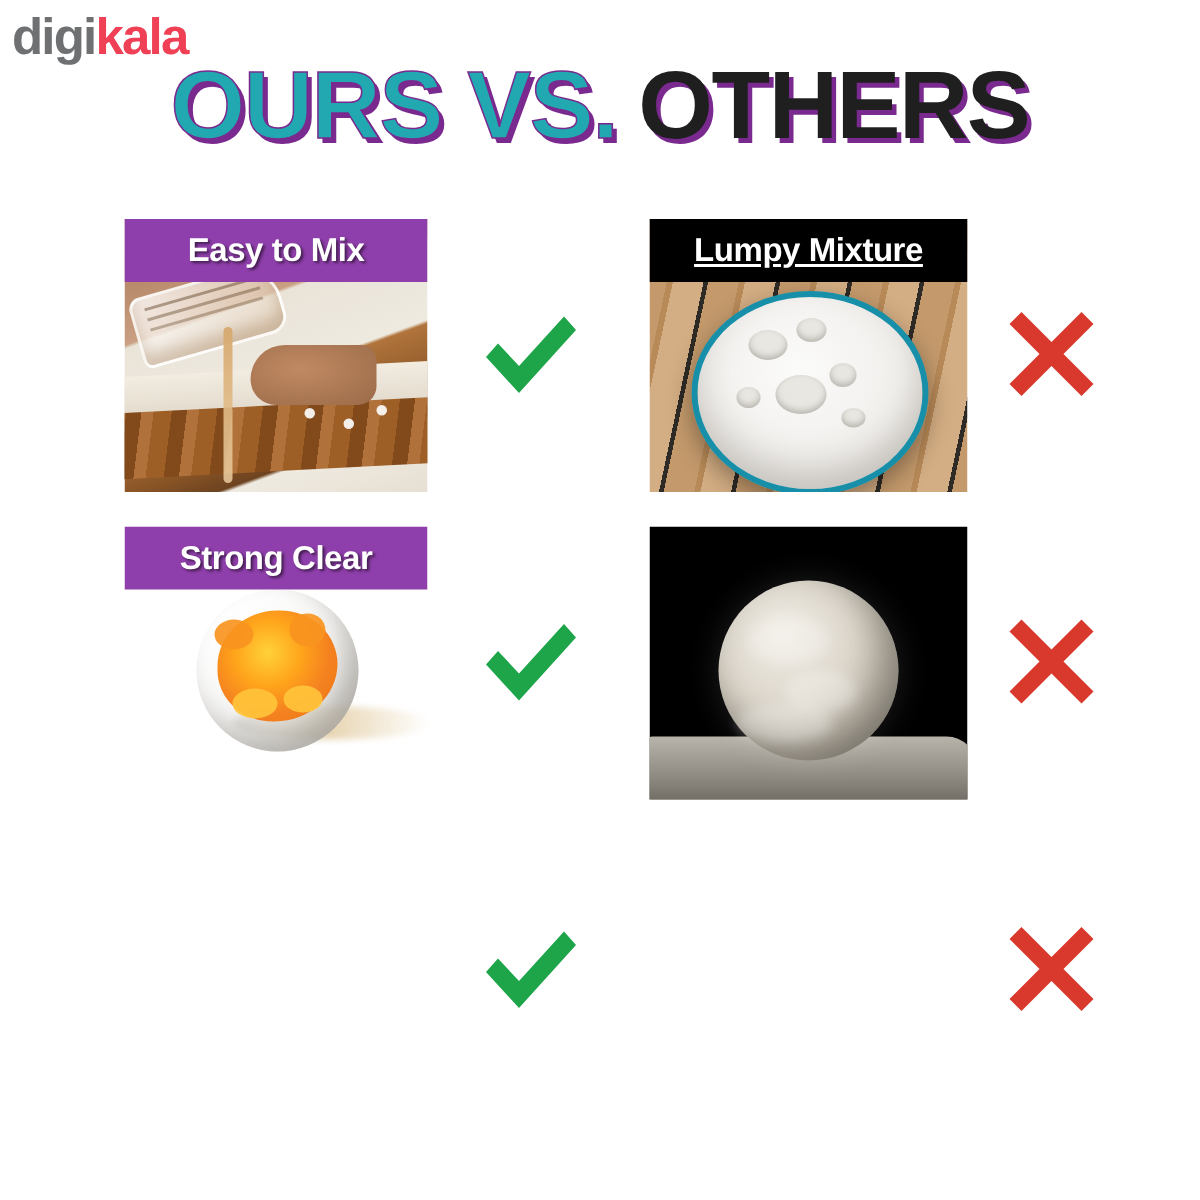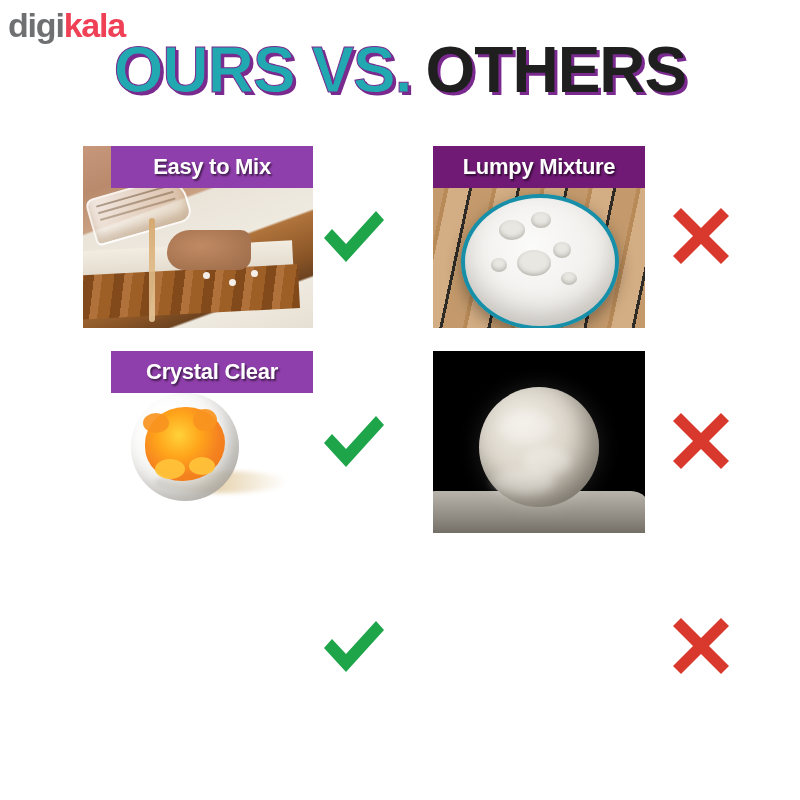--- a/index.html
+++ b/index.html
@@ -63,37 +63,37 @@
     width:800px;
   }
 
   .card{
     position:absolute;
     top:6px;
     width:202px;height:182px;
     overflow:hidden;
     background:#ffffff;
   }
-  .card.left{left:83px;padding-left:28px;}
+  .card.left{left:83px;}
   .card.right{left:433px;width:212px;}
 
   .card-banner{
     position:relative;
     height:42px;
     display:flex;align-items:center;justify-content:center;
     color:#ffffff;
     font-weight:bold;
     font-size:22px;
     letter-spacing:-0.3px;
     text-shadow:1.5px 1.5px 2px rgba(0,0,0,.55);
     z-index:3;
     white-space:nowrap;
   }
   .card.left  .card-banner{background:#8f3fab;}
-  .card.right .card-banner{background:#701a75;}
+  .card.right .card-banner{background:#000000;text-decoration:underline;}
 
   .card-photo{
     position:absolute;
     left:0;top:0;width:100%;height:182px;
     z-index:1;
   }
 
   
   .mark{
     position:absolute;
@@ -310,21 +310,21 @@
     <div class="card left">
       <div class="card-photo ph-clear">
         <div class="shadow"></div>
         <div class="sphere"></div>
         <div class="flower"></div>
         <div class="petal" style="left:60px;top:62px;width:26px;height:20px;"></div>
         <div class="petal" style="left:110px;top:58px;width:24px;height:22px;"></div>
         <div class="petal" style="left:72px;top:108px;width:30px;height:20px;background:#ffc33a;"></div>
         <div class="petal" style="left:106px;top:106px;width:26px;height:18px;background:#ffc33a;"></div>
       </div>
-      <div class="card-banner">Crystal Clear</div>
+      <div class="card-banner">Strong Clear</div>
     </div>
 
     <div class="mark check">
       <svg width="72" height="62" viewBox="0 0 72 62" aria-hidden="true">
         <path d="M6 33 L14 24 L28 39 L58 6 L66 15 L28 57 Z" fill="#1ea54a"></path>
       </svg>
     </div>
 
     <div class="card right">
       <div class="card-photo ph-cloudy">

